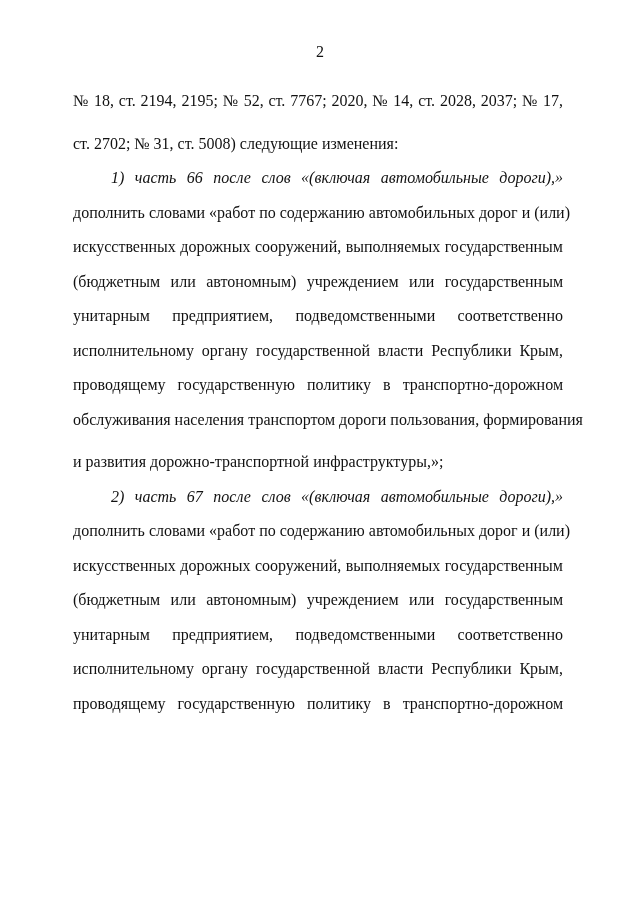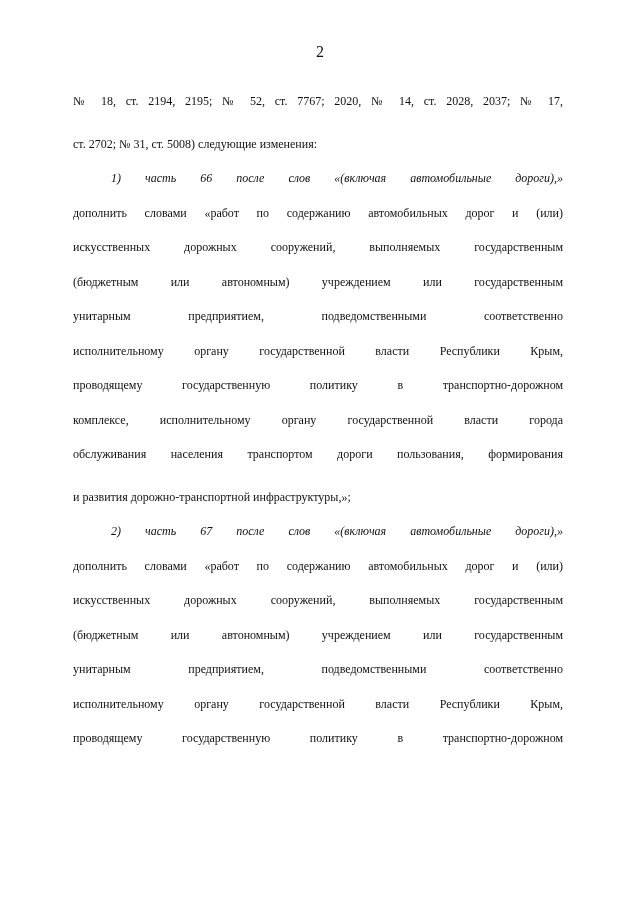--- a/index.html
+++ b/index.html
@@ -8,21 +8,21 @@
     position: absolute; left: 0; top: 0; width: 640px; height: 905px;
     background: #ffffff; color: #111111;
     font-family: "Liberation Serif", "DejaVu Serif", serif;
   }
   .page-number {
     position: absolute; top: 42px; left: 0; width: 640px;
     text-align: center; font-size: 16px; line-height: 20px;
   }
   .body-text {
     position: absolute; left: 73px; top: 84px; width: 490px;
-    font-size: 12px; line-height: 34.5px;
+    font-size: 16px; line-height: 34.5px;
   }
   .line {
     display: block; height: 34.5px; white-space: nowrap;
     text-align: justify; text-align-last: justify;
   }
   .line.last { text-align-last: left; margin-top: 8px; }
   .line.indent { padding-left: 38px; font-style: italic; }
 </style>
 </head>
 <body>
@@ -32,21 +32,20 @@
   <div class="body-text">
     <span class="line">№ 18, ст. 2194, 2195; № 52, ст. 7767; 2020, № 14, ст. 2028, 2037; № 17,</span>
     <span class="line last">ст. 2702; № 31, ст. 5008) следующие изменения:</span>
     <span class="line indent">1) часть 66 после слов «(включая автомобильные дороги),»</span>
     <span class="line">дополнить словами «работ по содержанию автомобильных дорог и (или)</span>
     <span class="line">искусственных дорожных сооружений, выполняемых государственным</span>
     <span class="line">(бюджетным или автономным) учреждением или государственным</span>
     <span class="line">унитарным предприятием, подведомственными соответственно</span>
     <span class="line">исполнительному органу государственной власти Республики Крым,</span>
     <span class="line">проводящему государственную политику в транспортно-дорожном</span>
-    <span class="line">комплексе, исполнительному органу государственной власти города</span>
     <span class="line">обслуживания населения транспортом дороги пользования, формирования</span>
     <span class="line last">и развития дорожно-транспортной инфраструктуры,»;</span>
     <span class="line indent">2) часть 67 после слов «(включая автомобильные дороги),»</span>
     <span class="line">дополнить словами «работ по содержанию автомобильных дорог и (или)</span>
     <span class="line">искусственных дорожных сооружений, выполняемых государственным</span>
     <span class="line">(бюджетным или автономным) учреждением или государственным</span>
     <span class="line">унитарным предприятием, подведомственными соответственно</span>
     <span class="line">исполнительному органу государственной власти Республики Крым,</span>
     <span class="line">проводящему государственную политику в транспортно-дорожном</span>
   </div>

